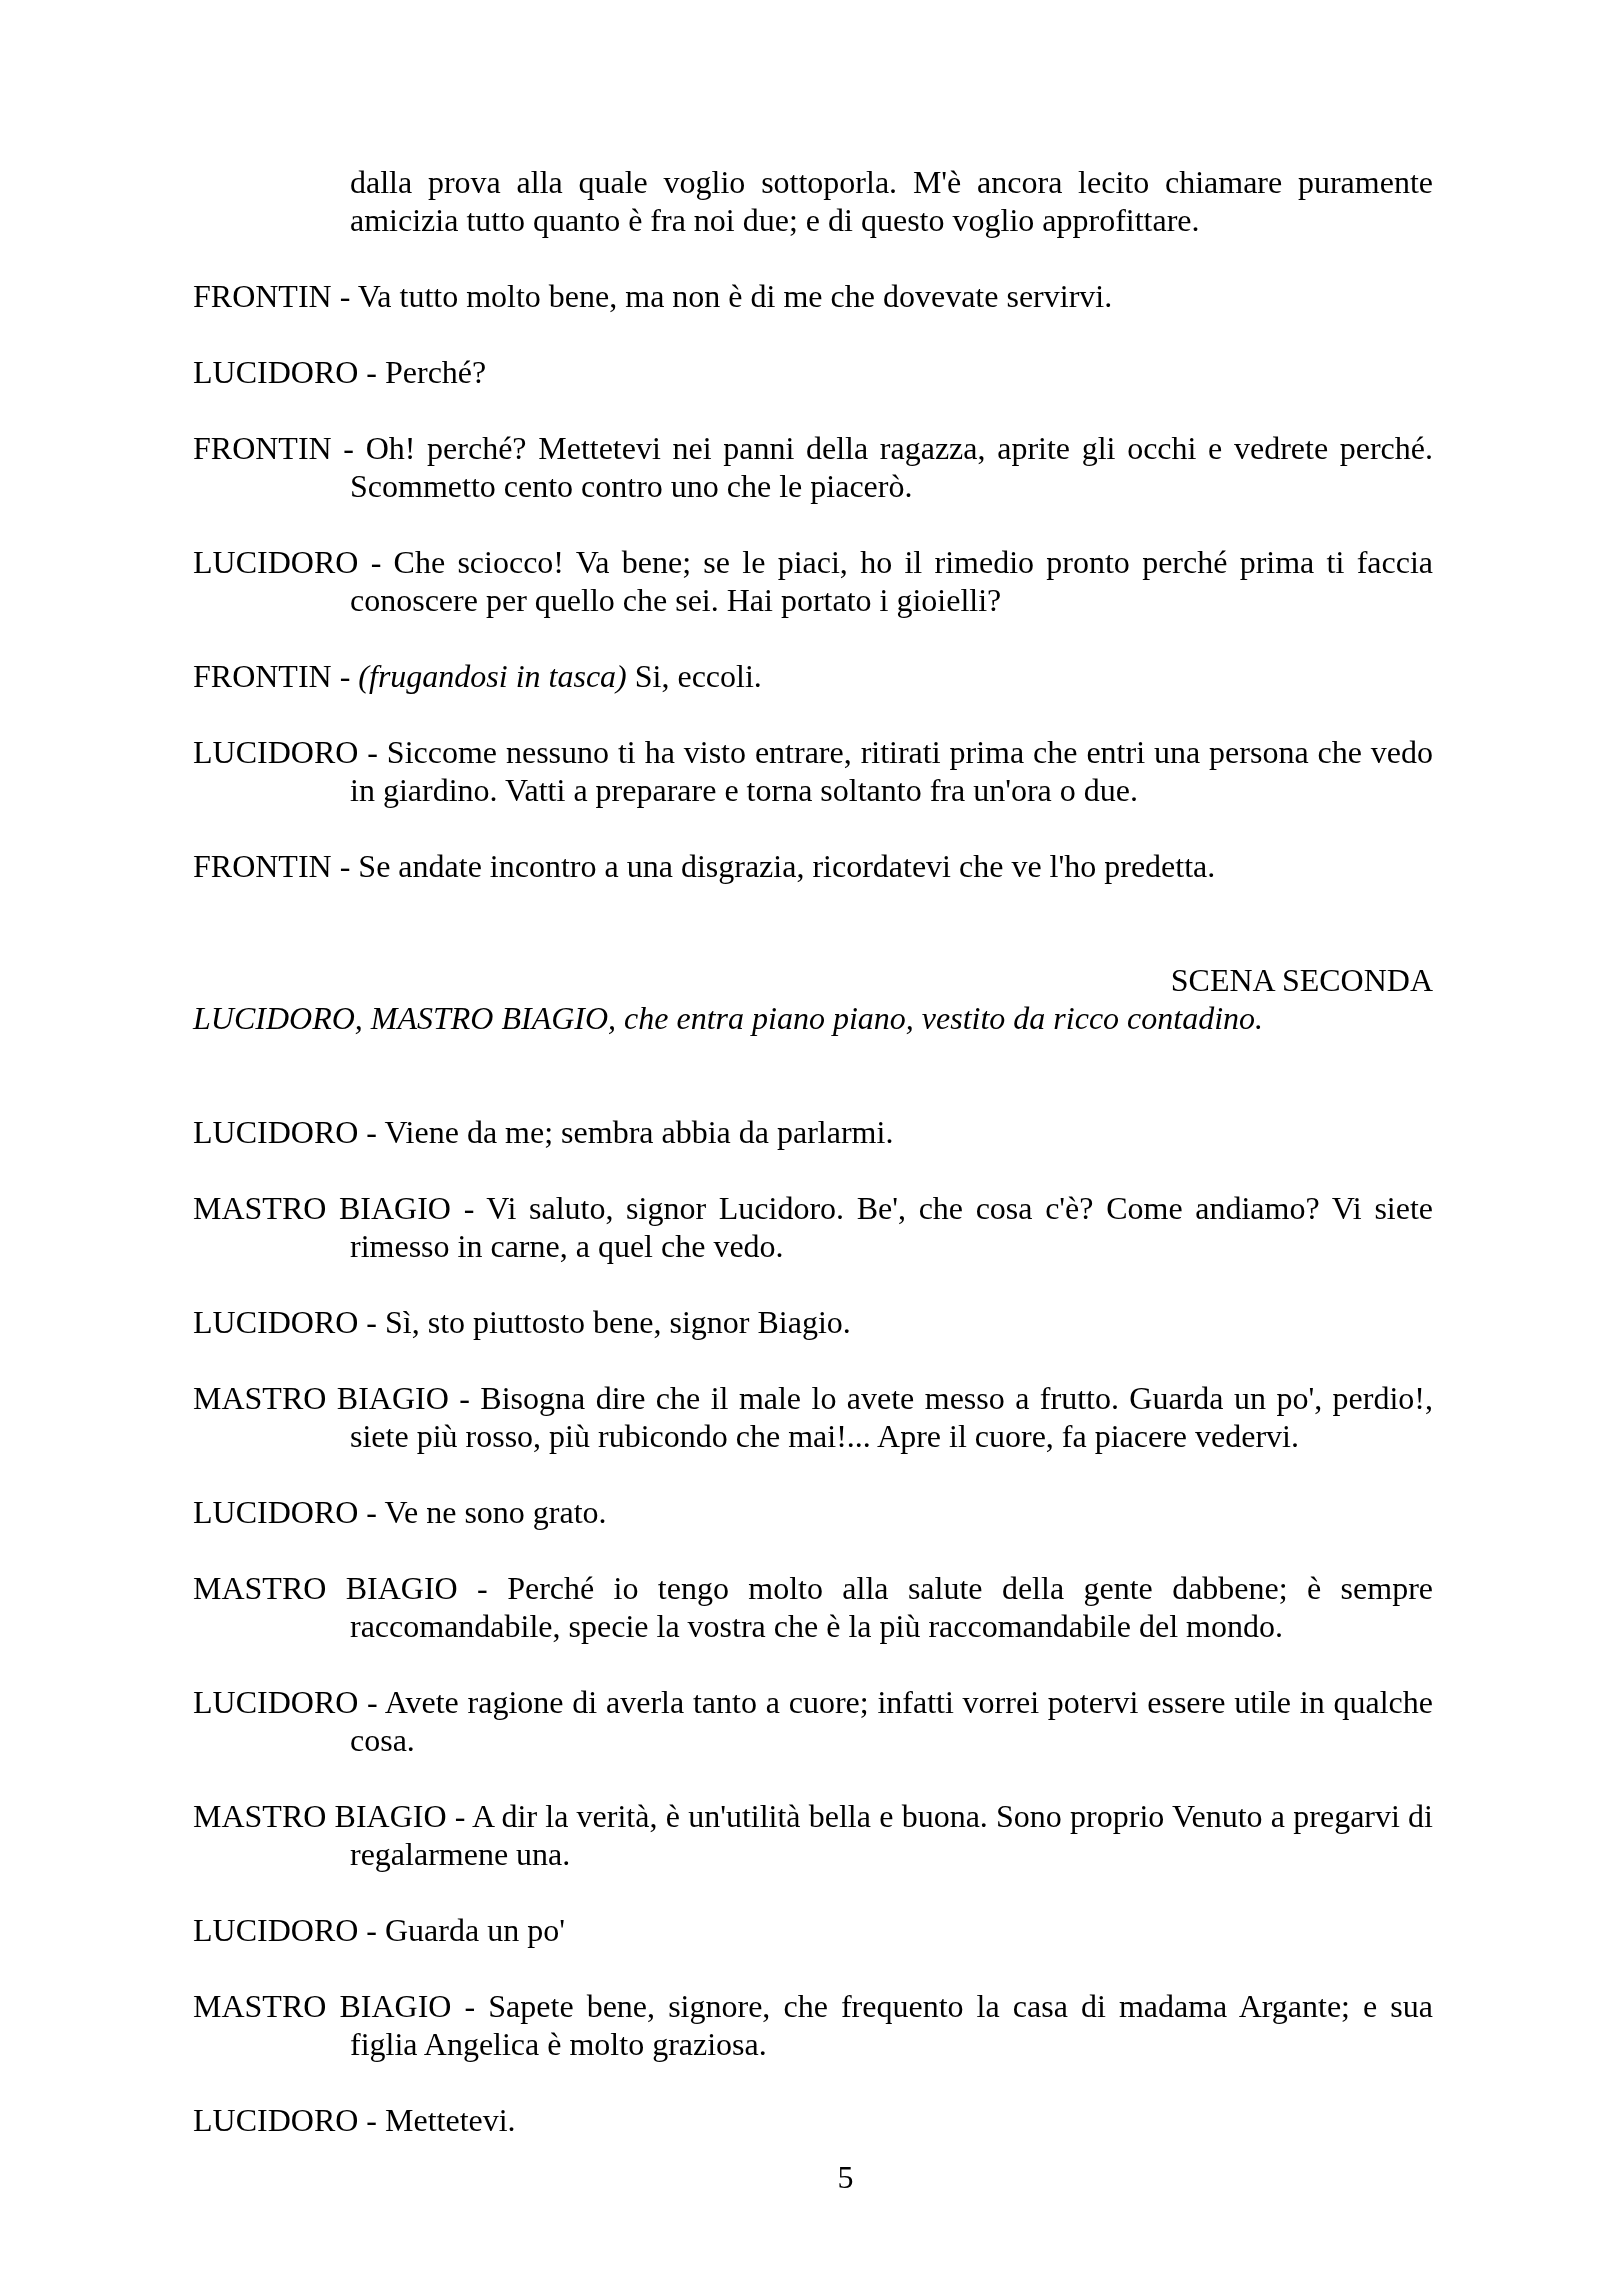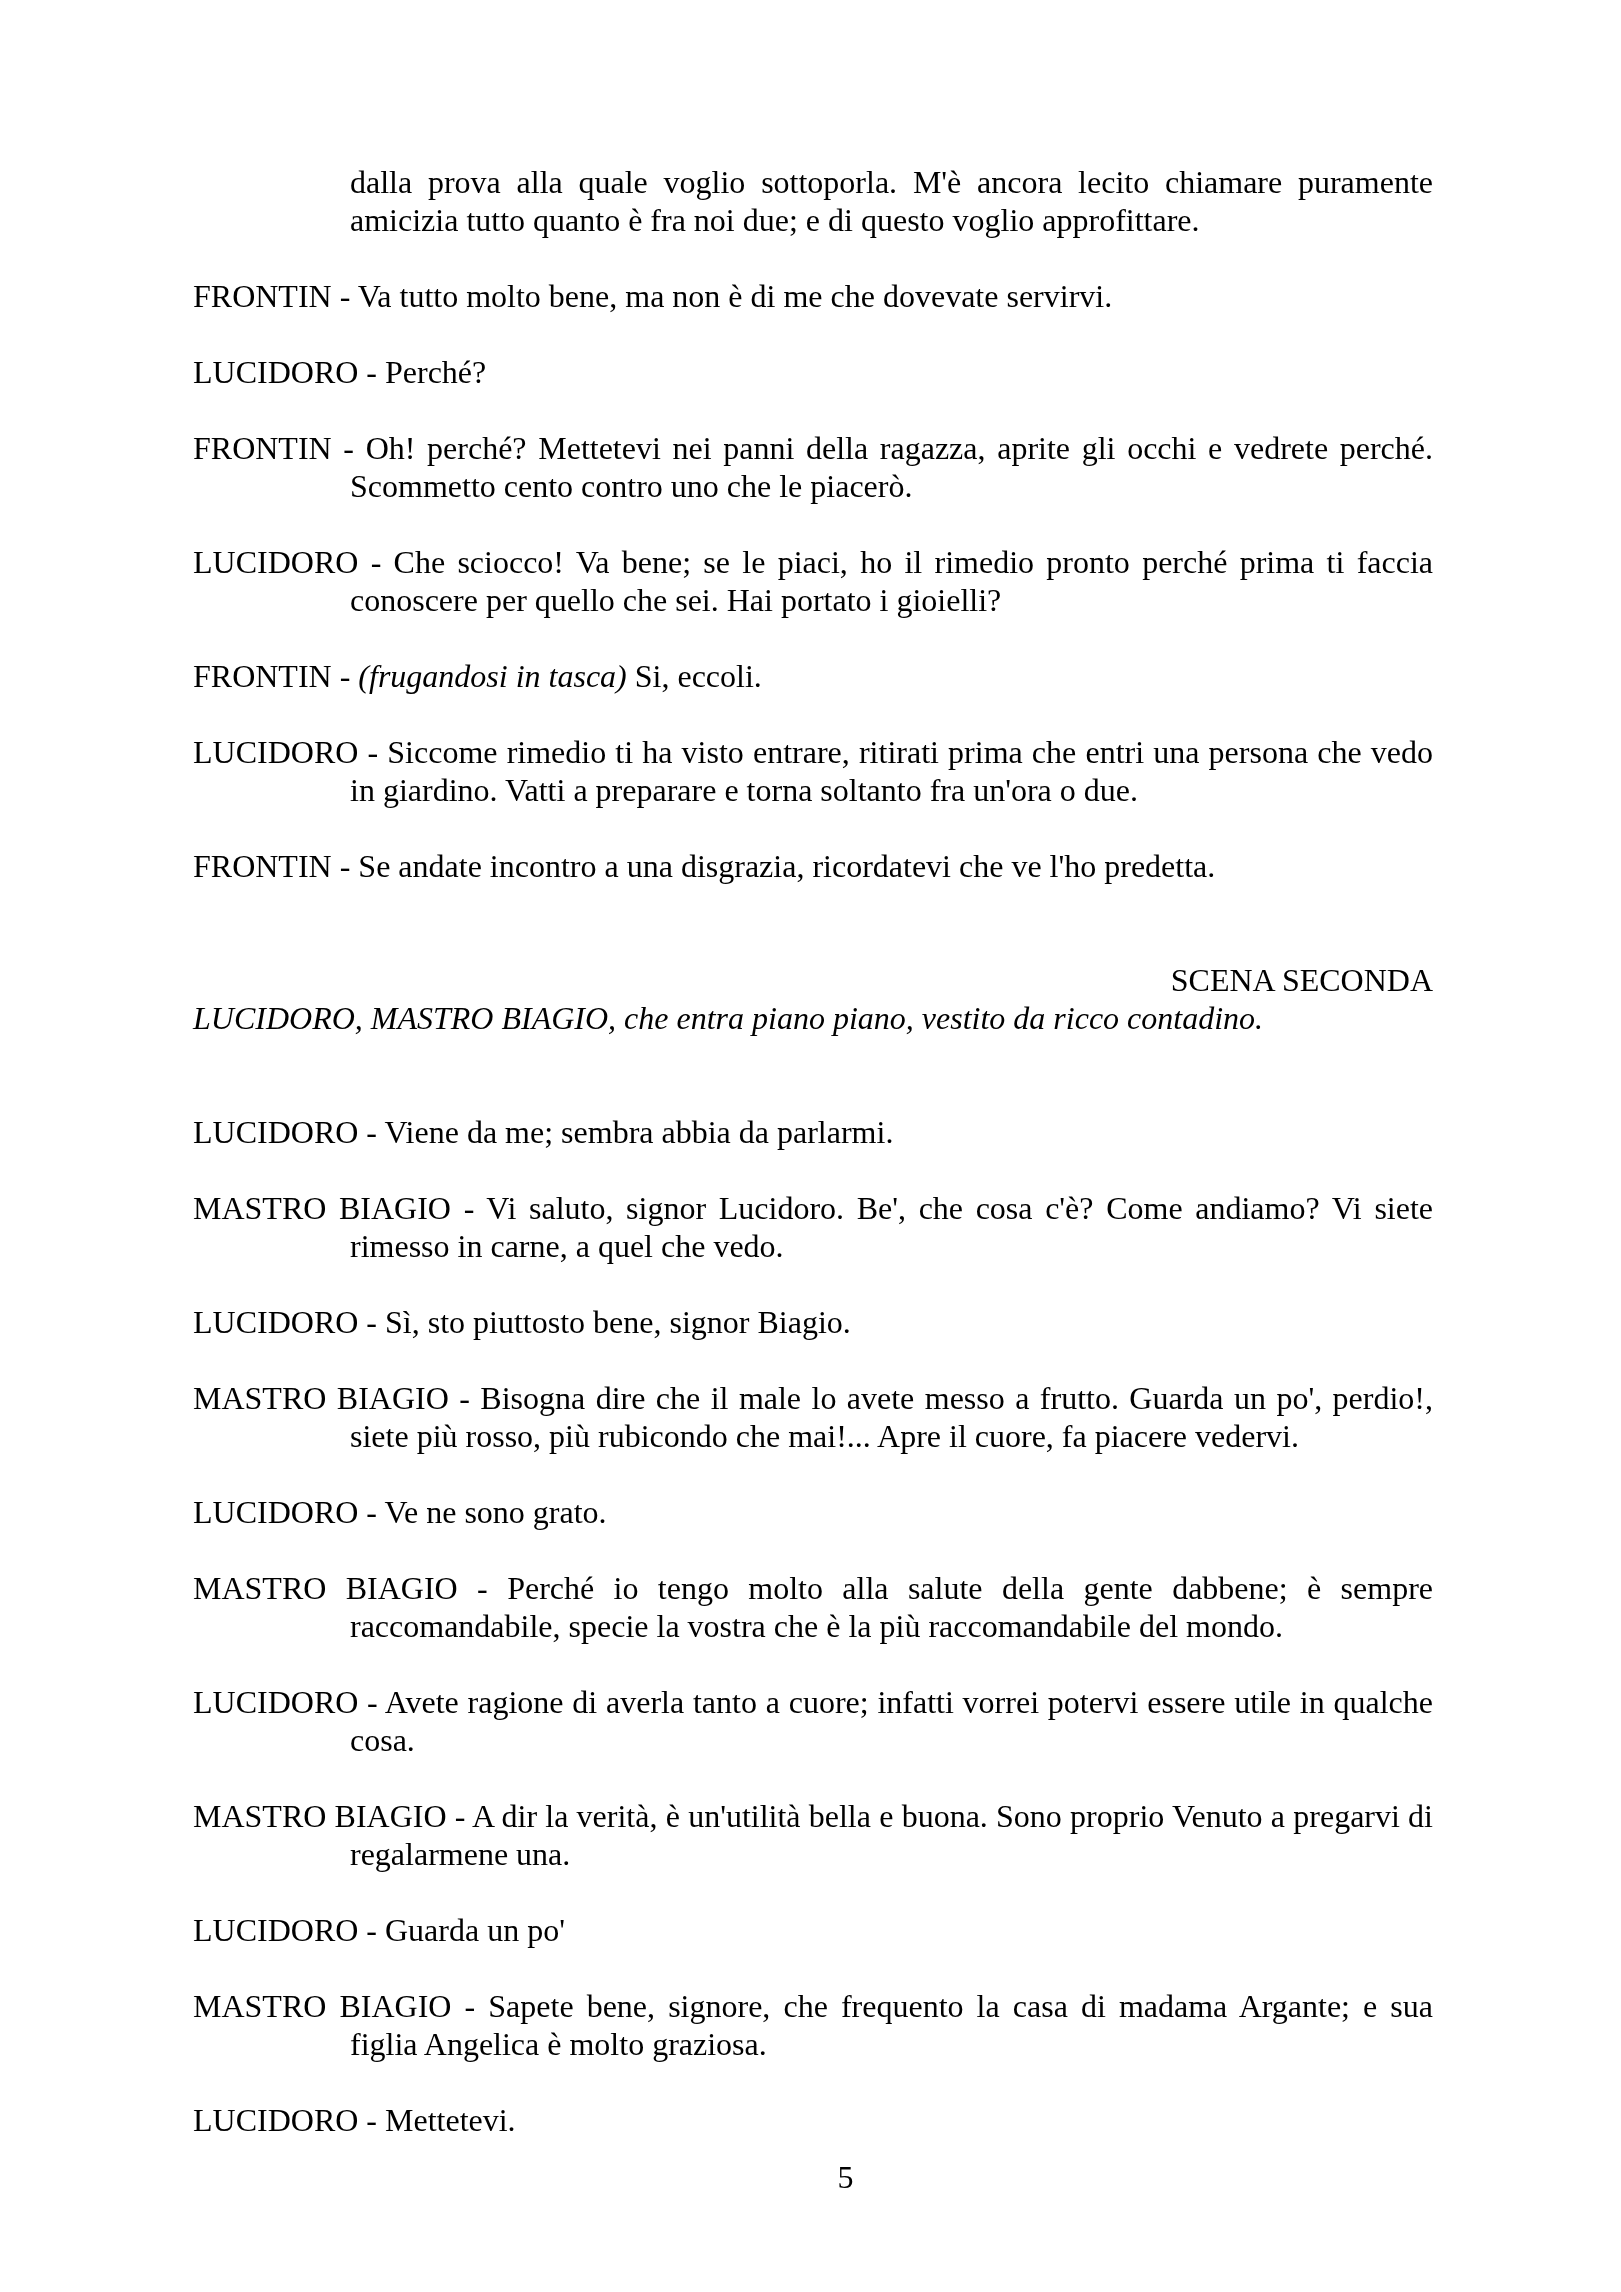--- a/index.html
+++ b/index.html
@@ -84,21 +84,21 @@
   <p class="dialogue">
     <span>FRONTIN</span>
     <span>-</span>
     <span class="direction">(frugandosi in tasca)</span>
     <span>Si, eccoli.</span>
   </p>
 
   <p class="dialogue">
     <span>LUCIDORO</span>
     <span>-</span>
-    <span>Siccome rimedio ti ha visto entrare, ritirati prima che entri una persona che vedo in giardino. Vatti a preparare e torna soltanto fra un'ora o due.</span>
+    <span>Siccome nessuno ti ha visto entrare, ritirati prima che entri una persona che vedo in giardino. Vatti a preparare e torna soltanto fra un'ora o due.</span>
   </p>
 
   <p class="dialogue">
     <span>FRONTIN</span>
     <span>-</span>
     <span>Se andate incontro a una disgrazia, ricordatevi che ve l'ho predetta.</span>
   </p>
 
   <p class="scene-title">SCENA SECONDA</p>
   <p class="scene-cast">LUCIDORO, MASTRO BIAGIO, che entra piano piano, vestito da ricco contadino.</p>

